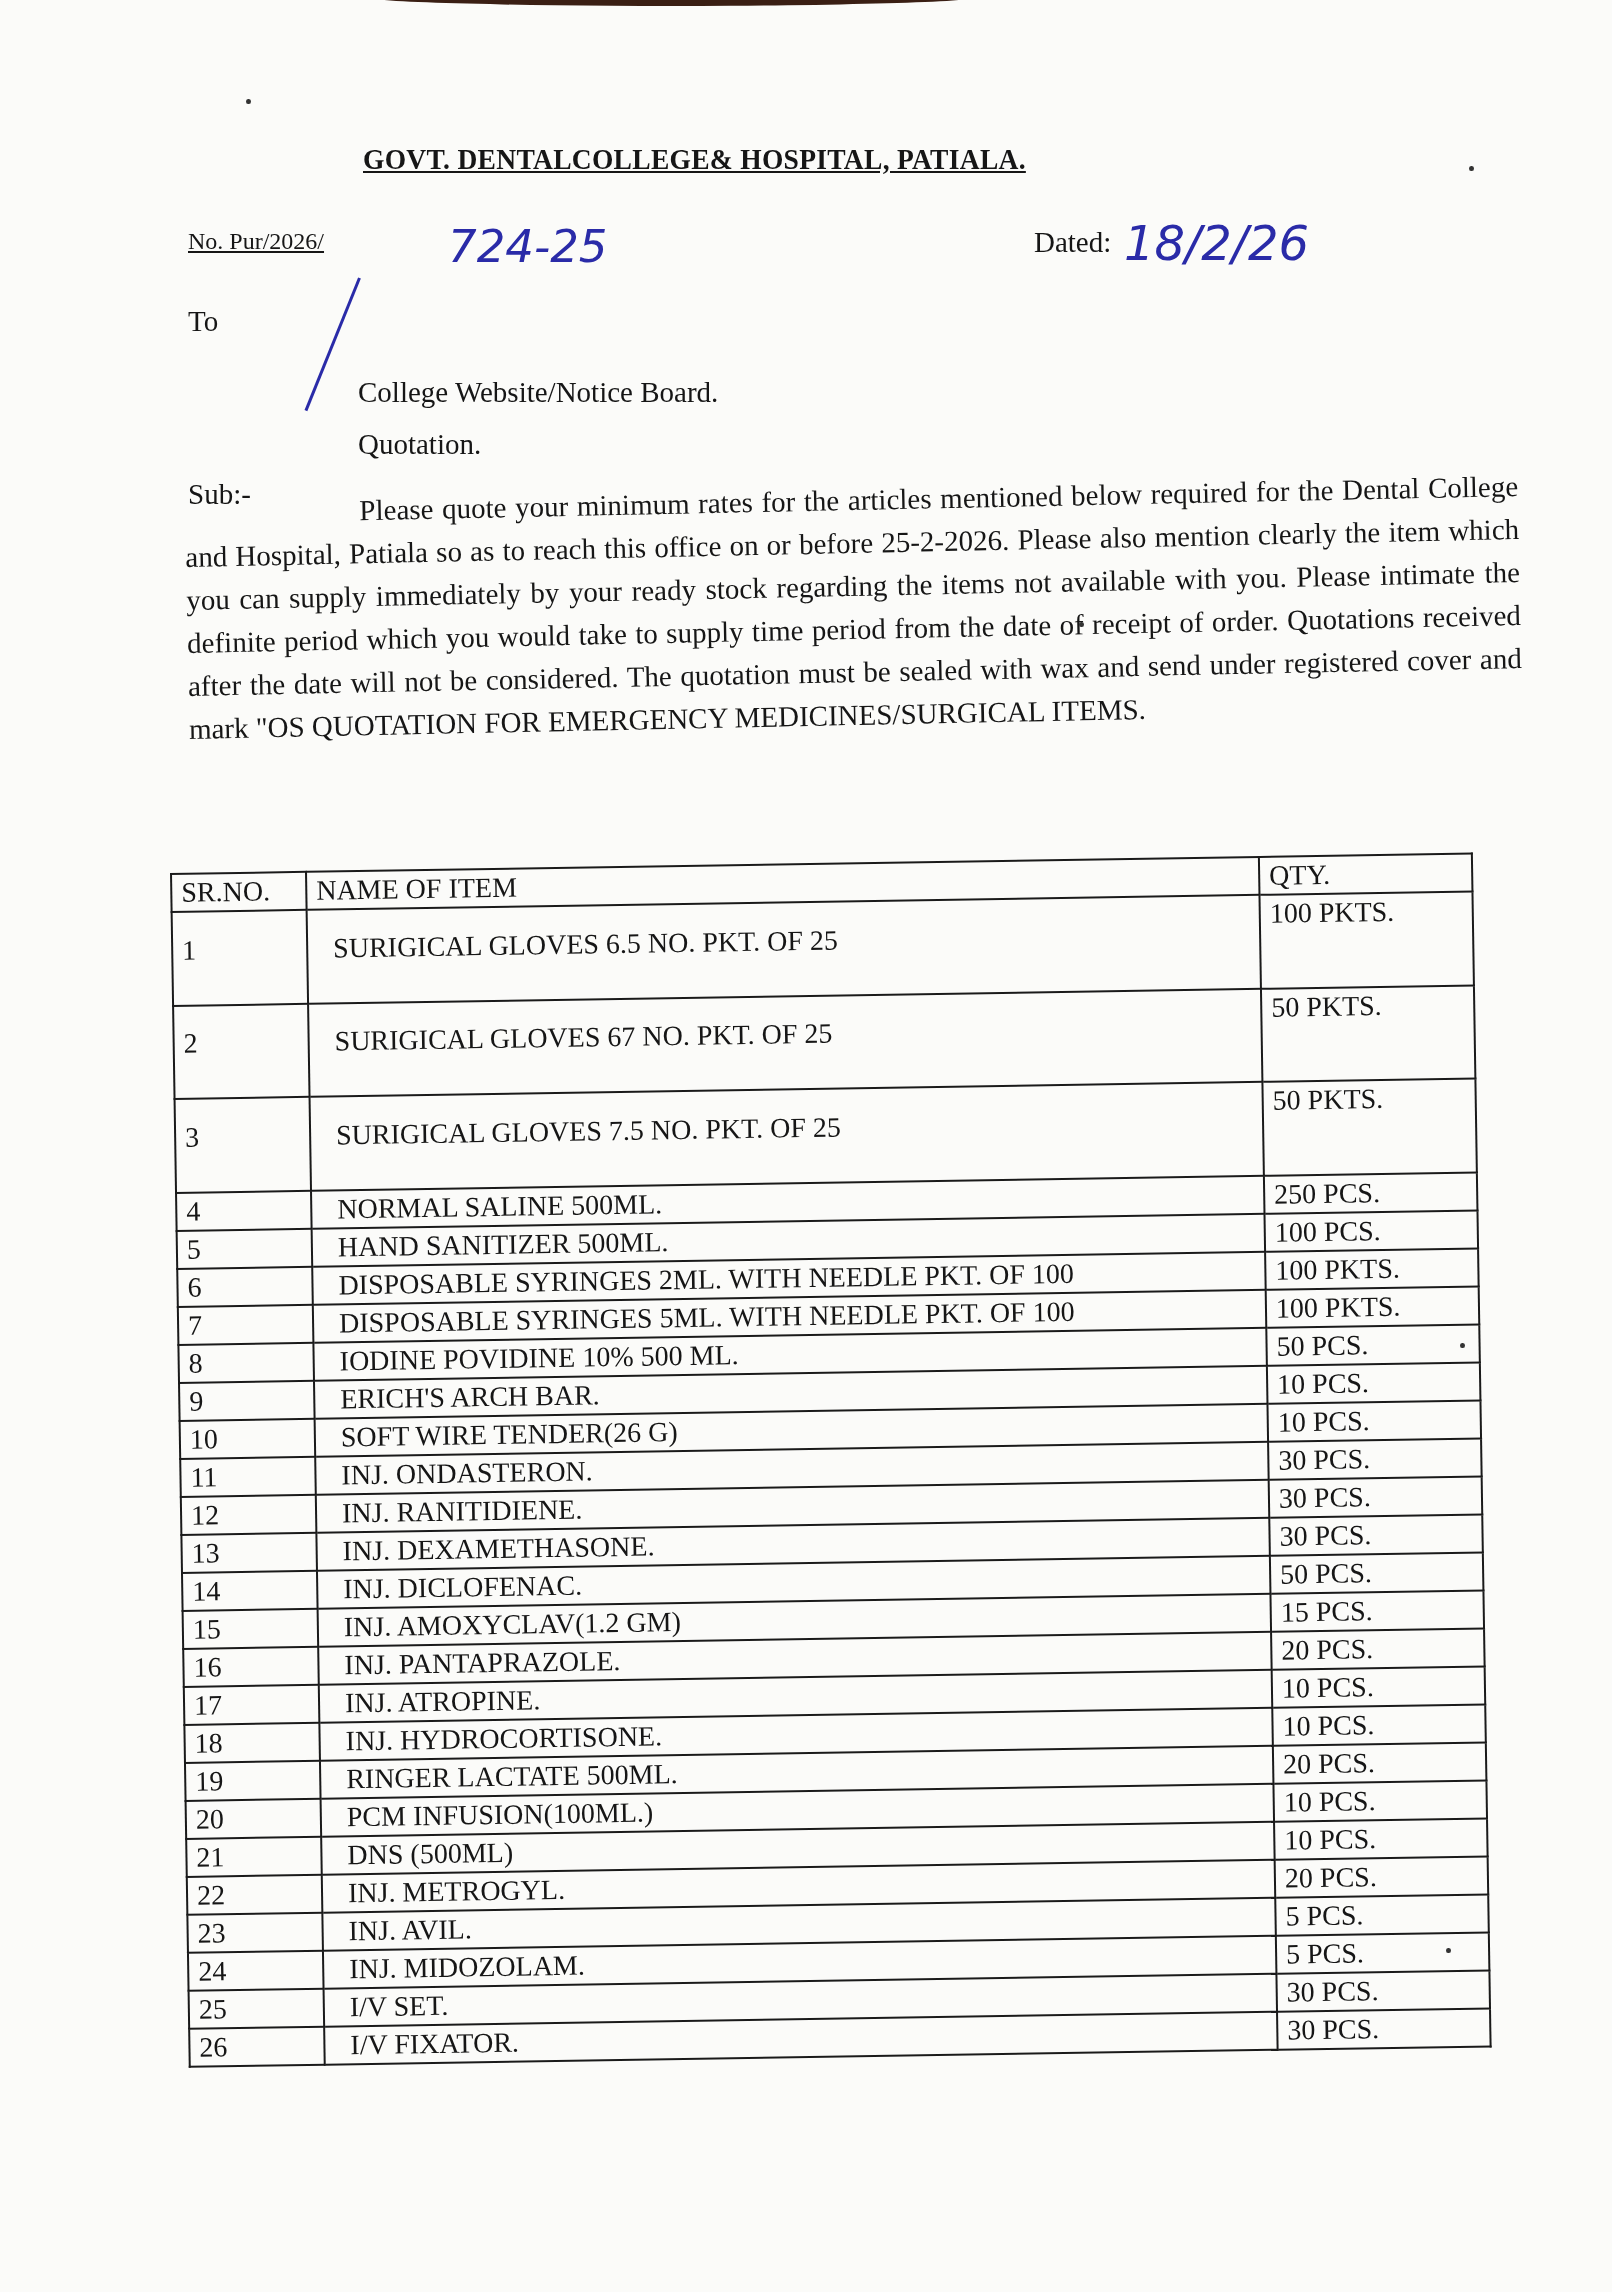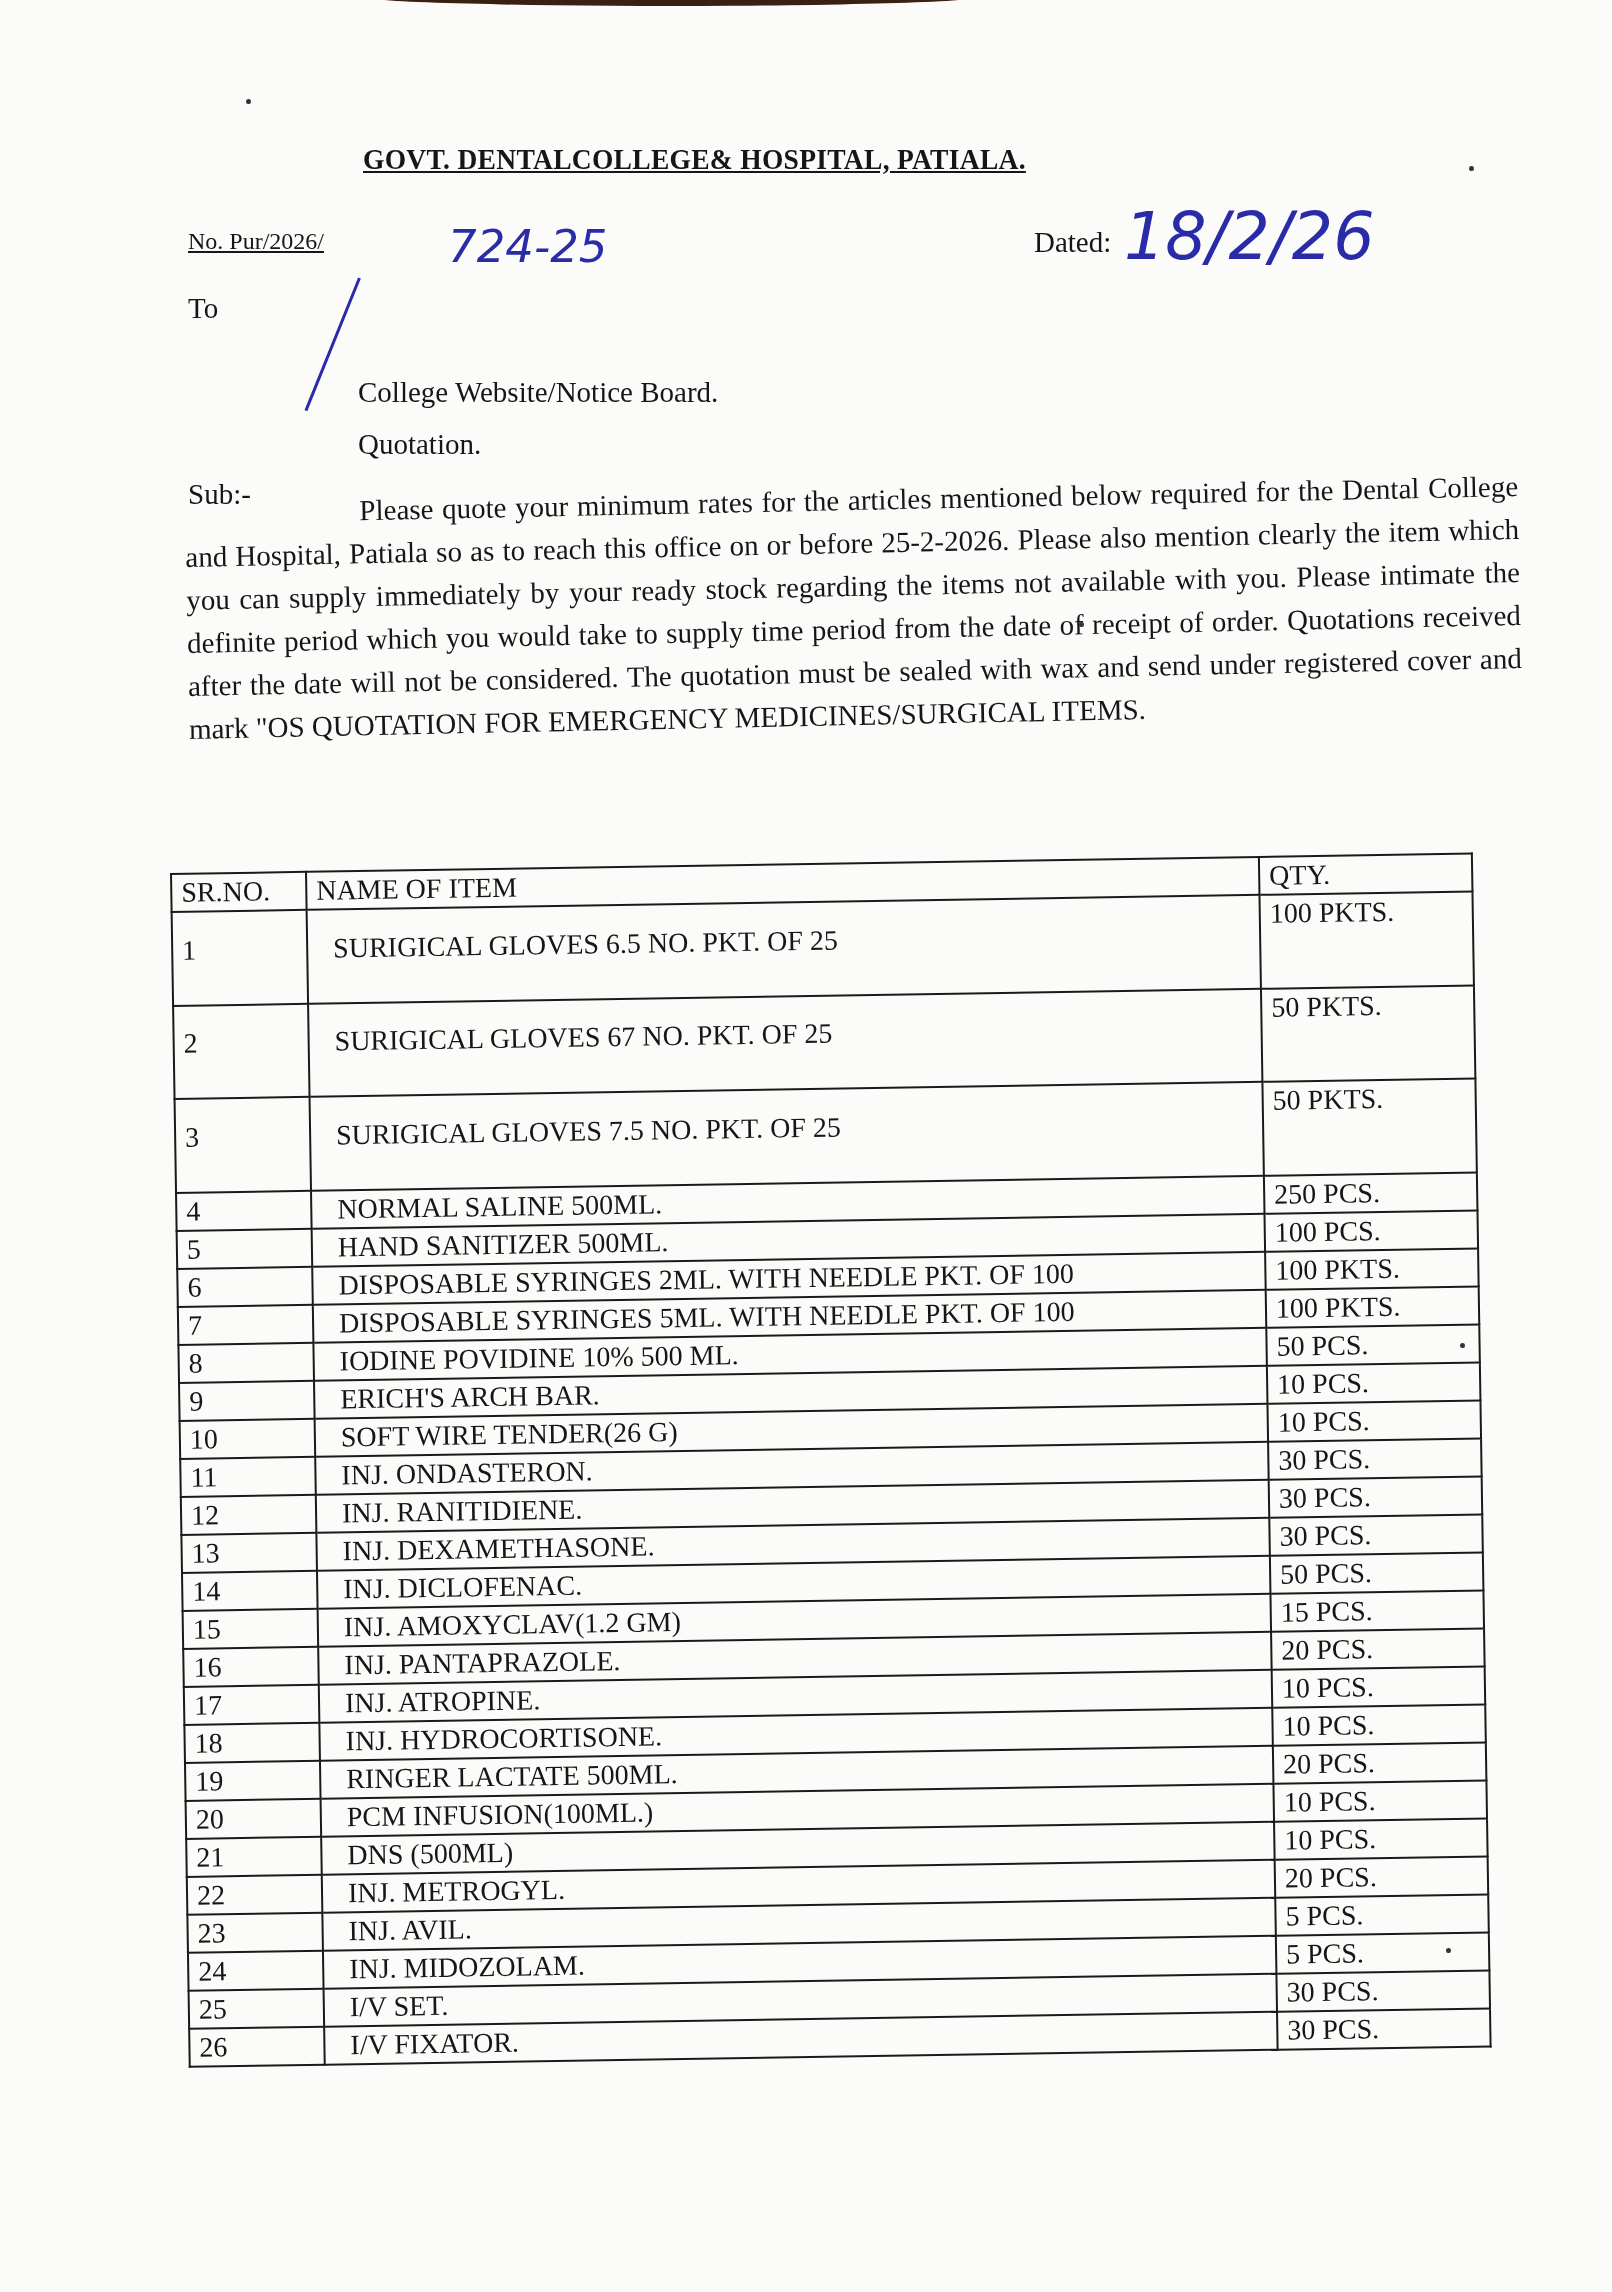--- a/index.html
+++ b/index.html
@@ -15,22 +15,22 @@
   }
   .title {
     position: absolute; left: 363px; top: 143px; width: 779px;
     font-size: 29.6px; font-weight: bold; text-decoration: underline; letter-spacing: 0.3px;
     transform: scaleX(0.93); transform-origin: left;
   }
   .refno { position: absolute; left: 188px; top: 228px; font-size: 24px; text-decoration: underline; }
   .ink { color: #2a2ba8; font-family: "DejaVu Sans", sans-serif; font-weight: 300; }
   .refno-hand { position: absolute; left: 448px; top: 220px; font-size: 45px; font-style: italic; }
   .dated { position: absolute; left: 1034px; top: 226px; font-size: 29px; }
-  .dated-hand { position: absolute; left: 1124px; top: 199px; font-size: 65px; font-style: italic; }
-  .to { position: absolute; left: 188px; top: 292px; font-size: 29px; }
+  .dated-hand { position: absolute; left: 1124px; top: 215px; font-size: 48px; font-style: italic; }
+  .to { position: absolute; left: 188px; top: 305px; font-size: 29px; }
   .strike {
     position: absolute; left: 358px; top: 278px; width: 2.7px; height: 143px;
     background: #2a2ba8; transform: rotate(22deg); transform-origin: top;
   }
   .recipient { position: absolute; left: 358px; top: 376px; font-size: 29px; }
   .sub-label { position: absolute; left: 188px; top: 478px; font-size: 29px; }
   .sub-value { position: absolute; left: 358px; top: 428px; font-size: 29px; }
   .para {
     position: absolute; left: 184px; top: 493px; width: 1334px;
     font-size: 29px; line-height: 43px; text-align: justify; text-indent: 175px;

